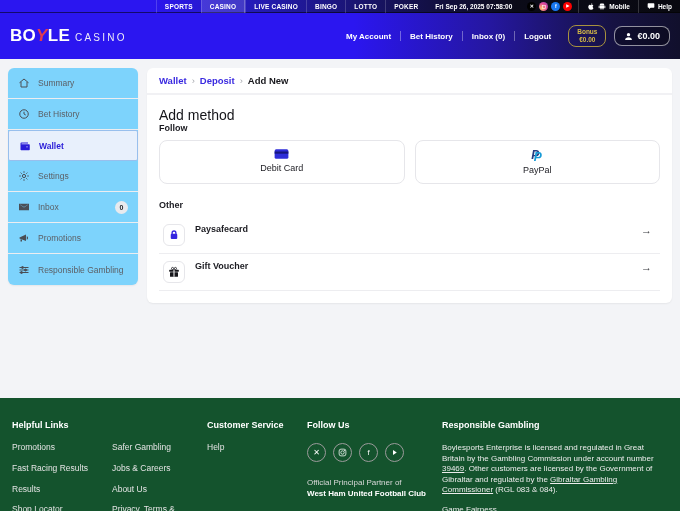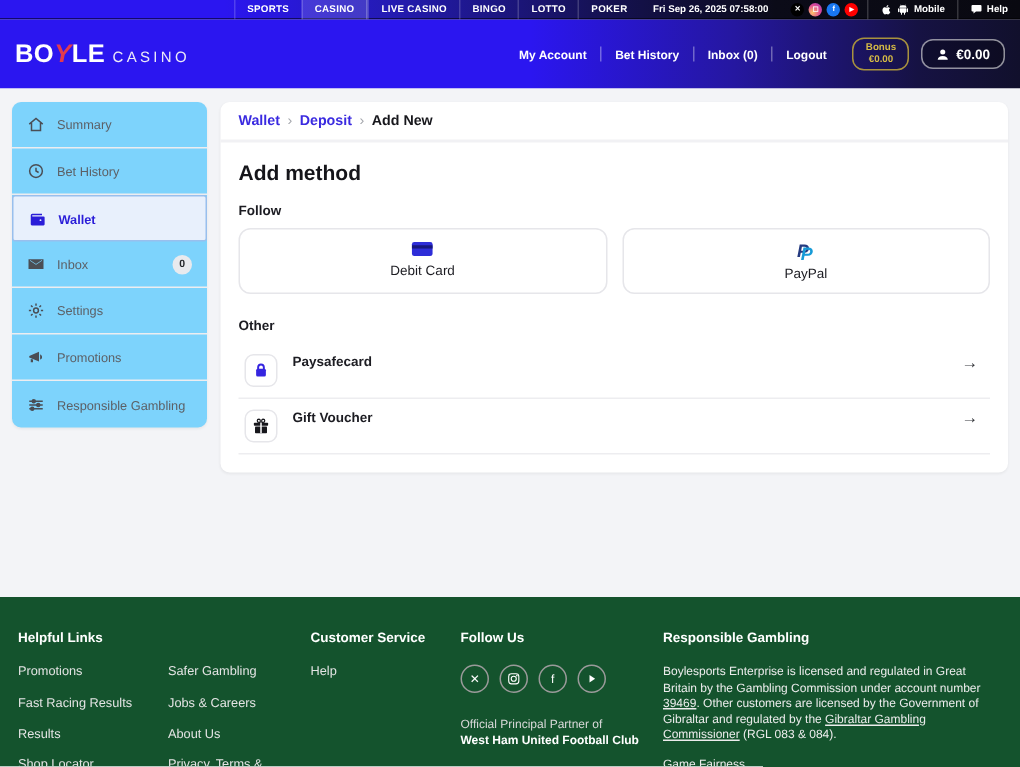--- a/index.html
+++ b/index.html
@@ -58,21 +58,21 @@
     color:#26282c; font-size:7px; font-weight:700; display:flex; align-items:center; justify-content:center; }
 
   
   .main-card { flex:1; background:#fff; border-radius:6px; box-shadow:0 1px 2px rgba(0,0,0,0.06); }
   .breadcrumb { display:flex; align-items:center; gap:5px; padding:7px 12px;
     border-bottom:2px solid #f1f1f4; font-size:9.5px; font-weight:700; }
   .crumb-link { color:#3a2ae0; cursor:pointer; }
   .crumb-current { color:#17171c; }
   .crumb-sep { color:#a6a8ae; font-weight:400; }
   .main-inner { padding:12px; }
-  .page-title { font-size:14px; font-weight:700; color:#15151a; margin-bottom:12px; }
+  .page-title { font-size:14px; font-weight:400; color:#15151a; }
   .section-label { font-size:9px; font-weight:700; color:#1c1c22; margin-bottom:7px; }
   .popular-row { display:flex; gap:10px; margin-bottom:16px; }
   .method-card { flex:1; border:1px solid #e6e6ea; border-radius:8px; padding:7px 6px 8px;
     display:flex; flex-direction:column; align-items:center; gap:3px; cursor:pointer; background:#fff; }
   .method-card-name { font-size:9px; font-weight:400; color:#1c1c22; }
   .paypal-logo { position:relative; width:14px; height:14px; }
   .paypal-logo .pp1 { position:absolute; left:1px; top:0; font-size:12px; font-weight:900;
     font-style:italic; color:#253b80; }
   .paypal-logo .pp2 { position:absolute; left:3.5px; top:1.5px; font-size:12px; font-weight:900;
     font-style:italic; color:#179bd7; }
@@ -201,35 +201,35 @@
       <div class="side-item active">
         <span class="sicon">
           <svg width="12" height="12" viewBox="0 0 24 24" fill="currentColor">
               <path d="M3 7a2 2 0 0 1 2-2h13v2H5.5a.75.75 0 0 0 0 1.5H20a1.5 1.5 0 0 1 1.5 1.5v9A1.5 1.5 0 0 1 20 20.5H4.5A1.5 1.5 0 0 1 3 19V7zm13 7.75a1.25 1.25 0 1 0 0-2.5 1.25 1.25 0 0 0 0 2.5z"></path>
             </svg>
         </span>
         <span>Wallet</span>
       </div>
       <div class="side-item">
         <span class="sicon">
-          <svg width="12" height="12" viewBox="0 0 24 24" fill="currentColor">
-              <path d="M2 5.5h20v13H2v-13zm2 2.2 8 5.3 8-5.3V6.8l-8 5.2-8-5.2v.9z"></path>
-            </svg>
-        </span>
-        <span>Inbox</span>
-        <span class="side-badge">0</span>
-      </div>
-      <div class="side-item">
-        <span class="sicon">
           <svg width="12" height="12" viewBox="0 0 24 24" fill="none" stroke="currentColor" stroke-width="2">
               <circle cx="12" cy="12" r="3.2"></circle>
               <path d="M12 2.5v3M12 18.5v3M2.5 12h3M18.5 12h3M5.3 5.3l2.1 2.1M16.6 16.6l2.1 2.1M18.7 5.3l-2.1 2.1M7.4 16.6l-2.1 2.1"></path>
             </svg>
         </span>
         <span>Settings</span>
+      </div>
+      <div class="side-item">
+        <span class="sicon">
+          <svg width="12" height="12" viewBox="0 0 24 24" fill="currentColor">
+              <path d="M2 5.5h20v13H2v-13zm2 2.2 8 5.3 8-5.3V6.8l-8 5.2-8-5.2v.9z"></path>
+            </svg>
+        </span>
+        <span>Inbox</span>
+        <span class="side-badge">0</span>
       </div>
       <div class="side-item">
         <span class="sicon">
           <svg width="12" height="12" viewBox="0 0 24 24" fill="currentColor">
               <path d="M3 10.8 16 5v13L3 12.8v-2zM17.5 8.5c1.6.4 2.6 1.7 2.6 3.4s-1 3-2.6 3.4v-6.8zM5 14.5l3 .9V19H5v-4.5z"></path>
             </svg>
         </span>
         <span>Promotions</span>
       </div>
       <div class="side-item">

